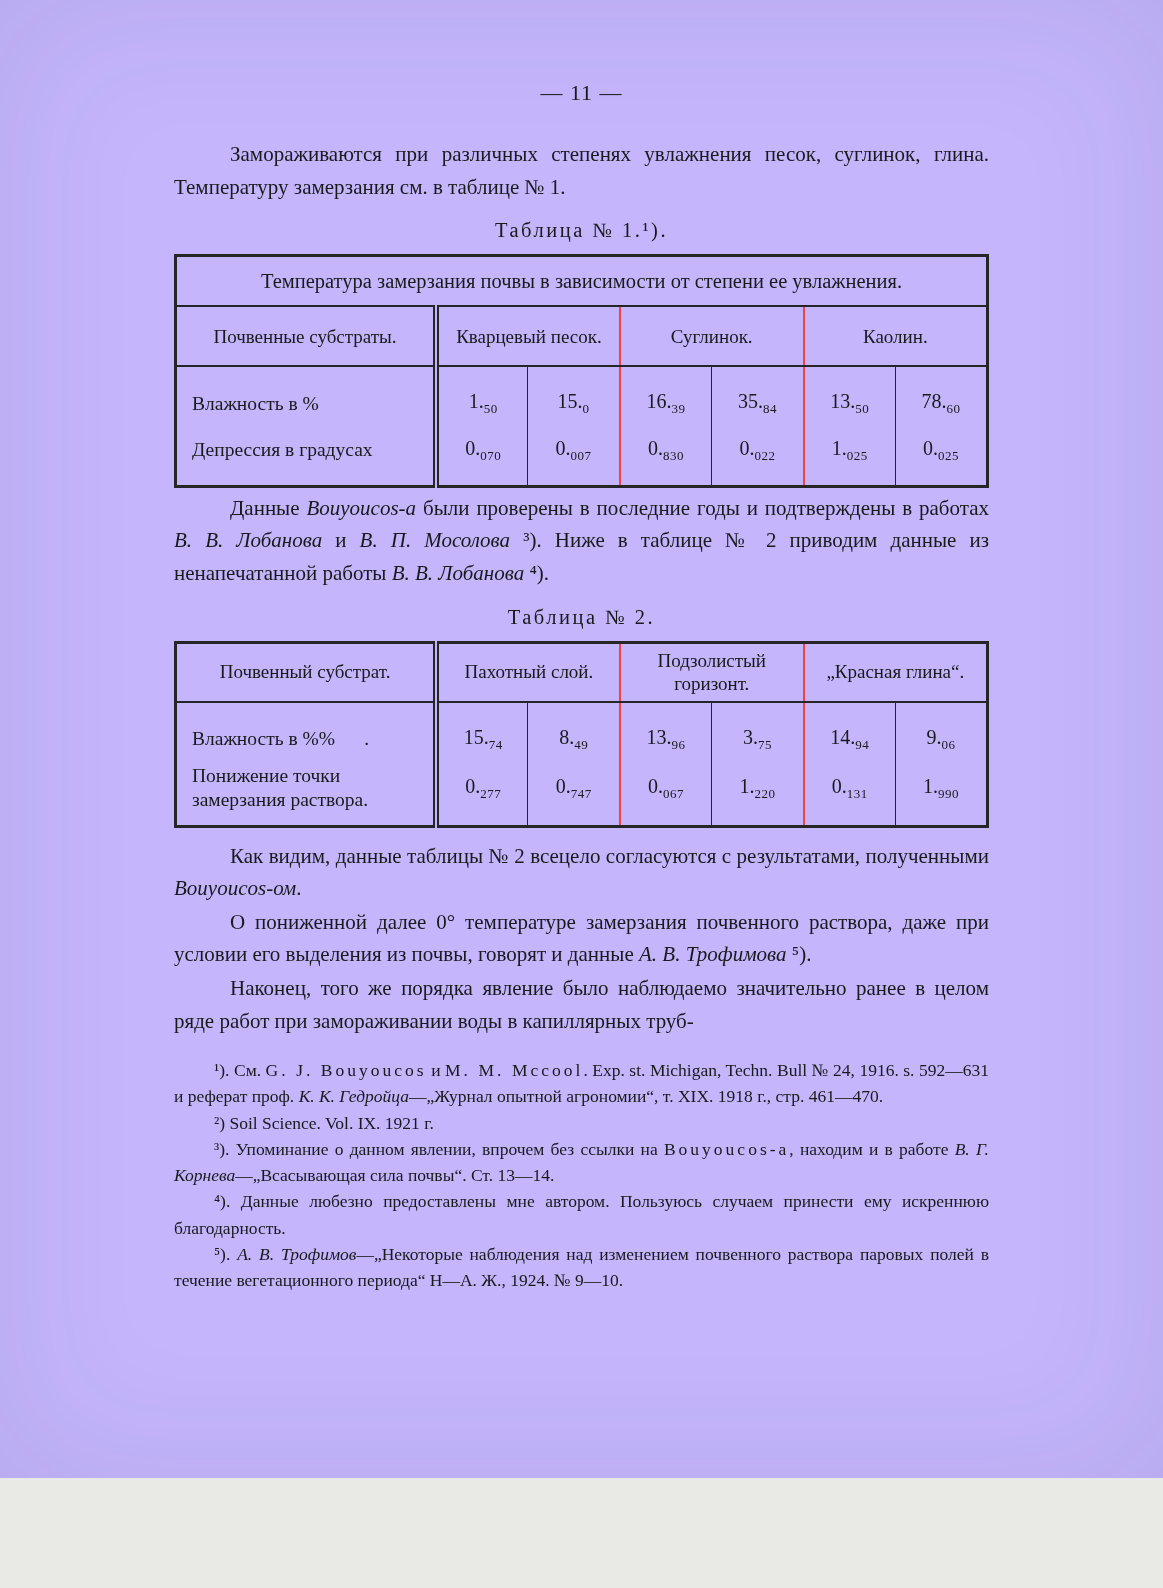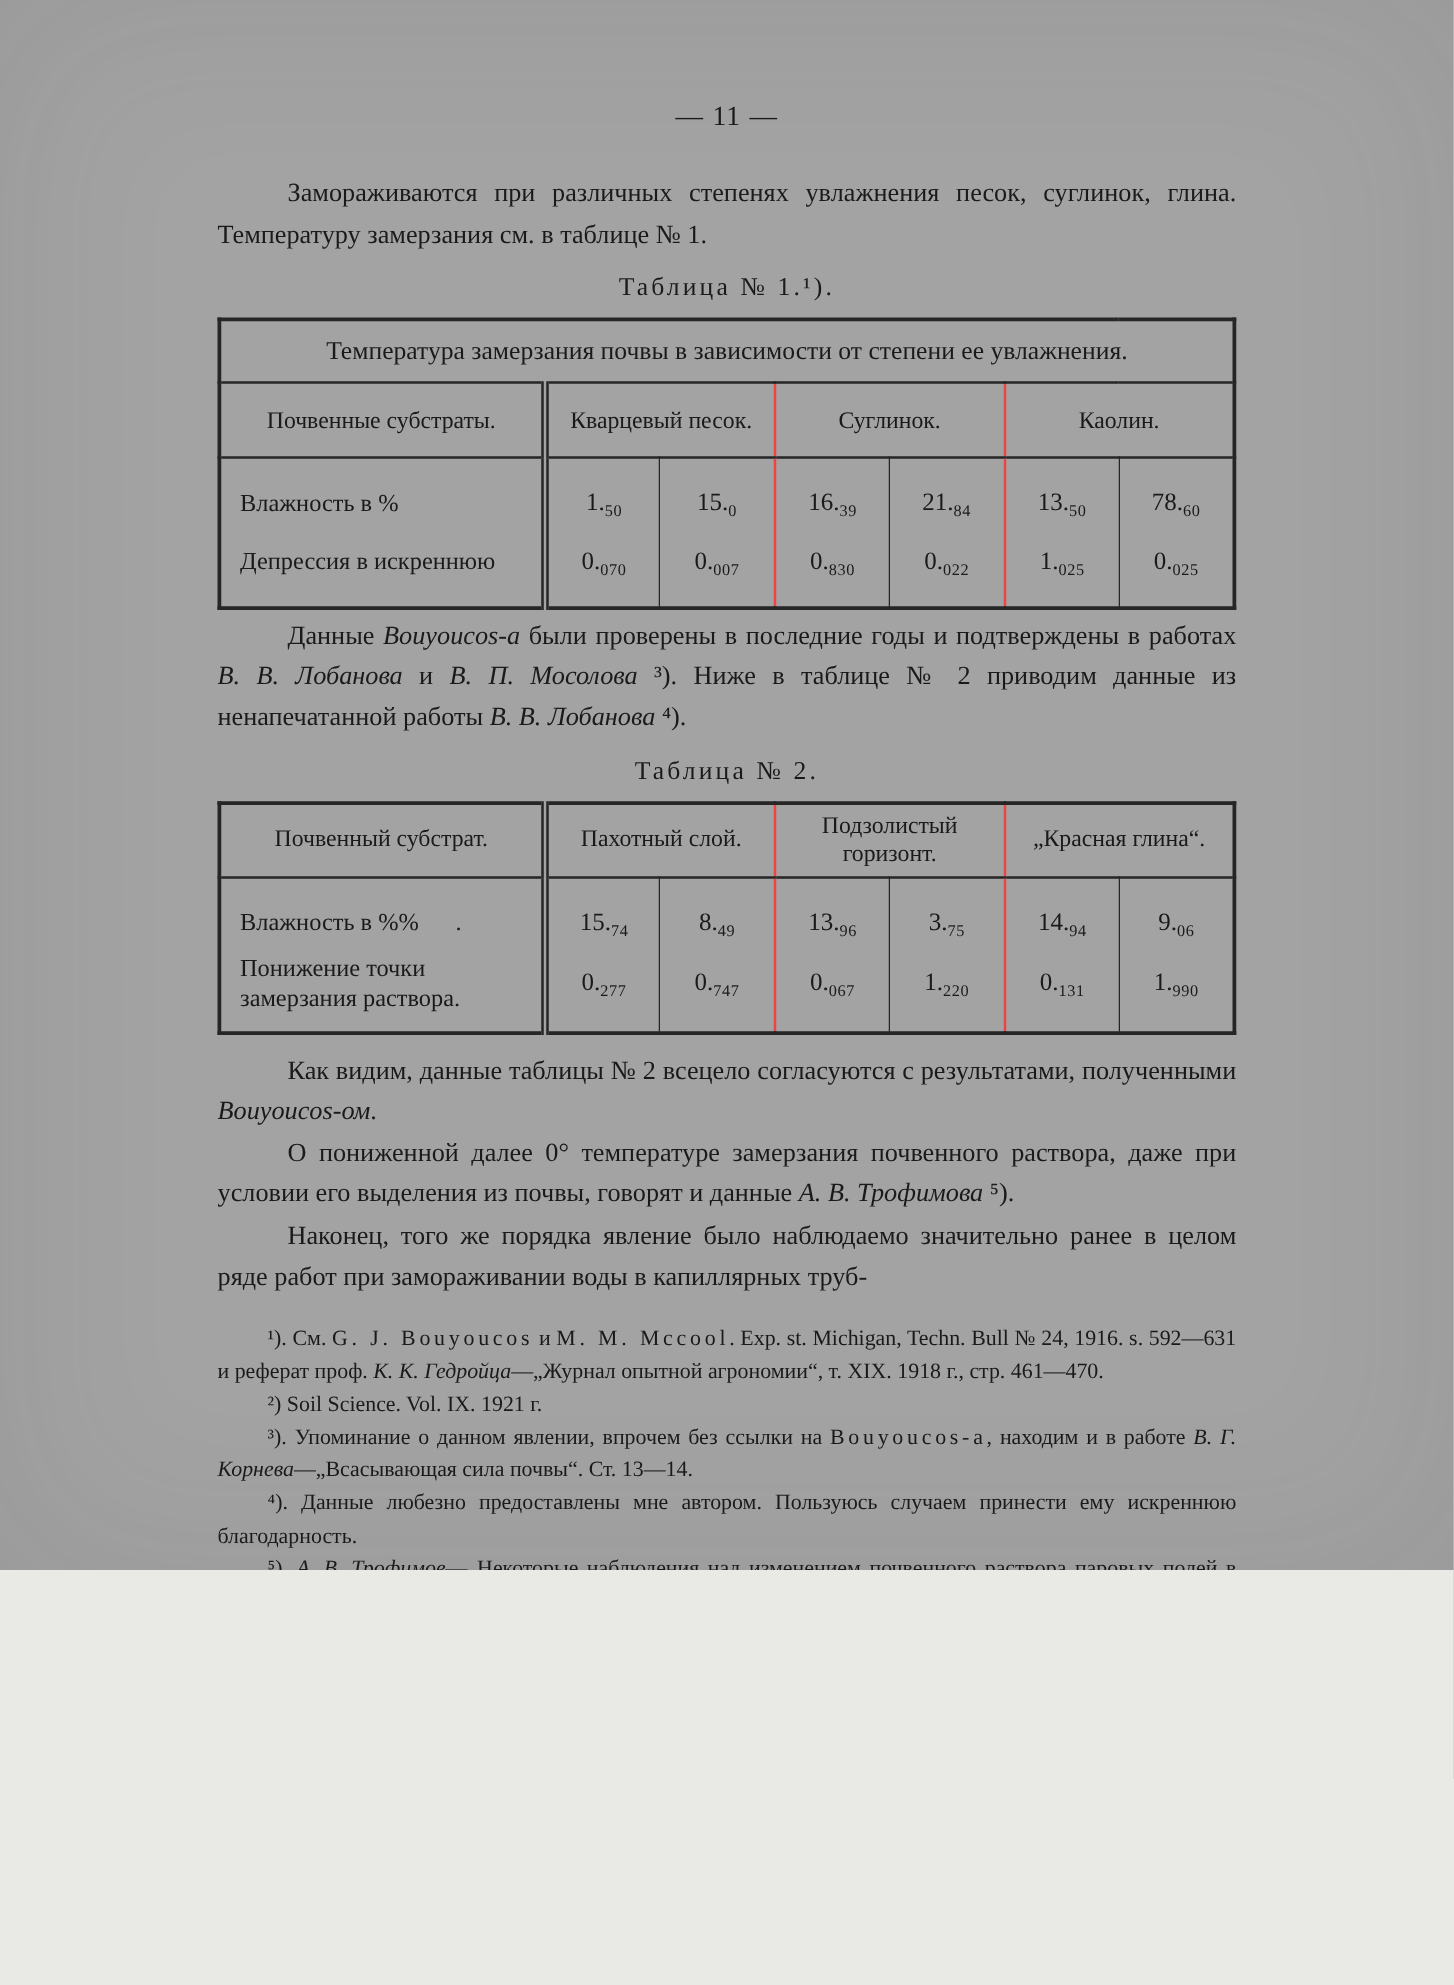--- a/index.html
+++ b/index.html
@@ -1,19 +1,19 @@
 <!DOCTYPE html>
 <html><head>
 <meta charset="utf-8">
 <style>
   * { margin:0; padding:0; box-sizing:border-box; }
   html,body { width:1163px; }
   body { background:#e9e9e6; font-family:"Liberation Serif","DejaVu Serif",serif; }
   .page {
-    width:1163px; height:1256px; background:#a3a3a3; color:#1a1a1a;
+    width:1163px; height:1478px; background:#c4b5fd; color:#1a1a1a;
     position:relative; overflow:hidden;
     box-shadow: inset 0 0 150px rgba(60,60,50,.09);
   }
   .content { width:815px; margin:0 auto; padding-top:80px; }
 
   .pagenum { text-align:center; font-size:22px; letter-spacing:1px; margin-bottom:32px; }
 
   p.body {
     font-size:21px; line-height:1.55; text-align:justify; text-indent:56px;
     margin:0;
@@ -82,26 +82,26 @@
         <td class="lblc">Почвенные субстраты.</td>
         <td colspan="2" class="dbl">Кварцевый песок.</td>
         <td colspan="2" class="sgl">Суглинок.</td>
         <td colspan="2" class="sgl">Каолин.</td>
       </tr>
       <tr class="d1">
         <td class="lblc">Влажность в %</td>
         <td class="val dbl"><span class="vi">1.</span><sub class="vs">50</sub></td>
         <td class="val thin"><span class="vi">15.</span><sub class="vs">0</sub></td>
         <td class="val sgl"><span class="vi">16.</span><sub class="vs">39</sub></td>
-        <td class="val thin"><span class="vi">21.</span><sub class="vs">84</sub></td>
+        <td class="val thin"><span class="vi">35.</span><sub class="vs">84</sub></td>
         <td class="val sgl"><span class="vi">13.</span><sub class="vs">50</sub></td>
         <td class="val thin"><span class="vi">78.</span><sub class="vs">60</sub></td>
       </tr>
       <tr class="d2">
-        <td class="lblc">Депрессия в искреннюю</td>
+        <td class="lblc">Депрессия в градусах</td>
         <td class="val dbl"><span class="vi">0.</span><sub class="vs">070</sub></td>
         <td class="val thin"><span class="vi">0.</span><sub class="vs">007</sub></td>
         <td class="val sgl"><span class="vi">0.</span><sub class="vs">830</sub></td>
         <td class="val thin"><span class="vi">0.</span><sub class="vs">022</sub></td>
         <td class="val sgl"><span class="vi">1.</span><sub class="vs">025</sub></td>
         <td class="val thin"><span class="vi">0.</span><sub class="vs">025</sub></td>
       </tr>
     </tbody>
       </table>
 

